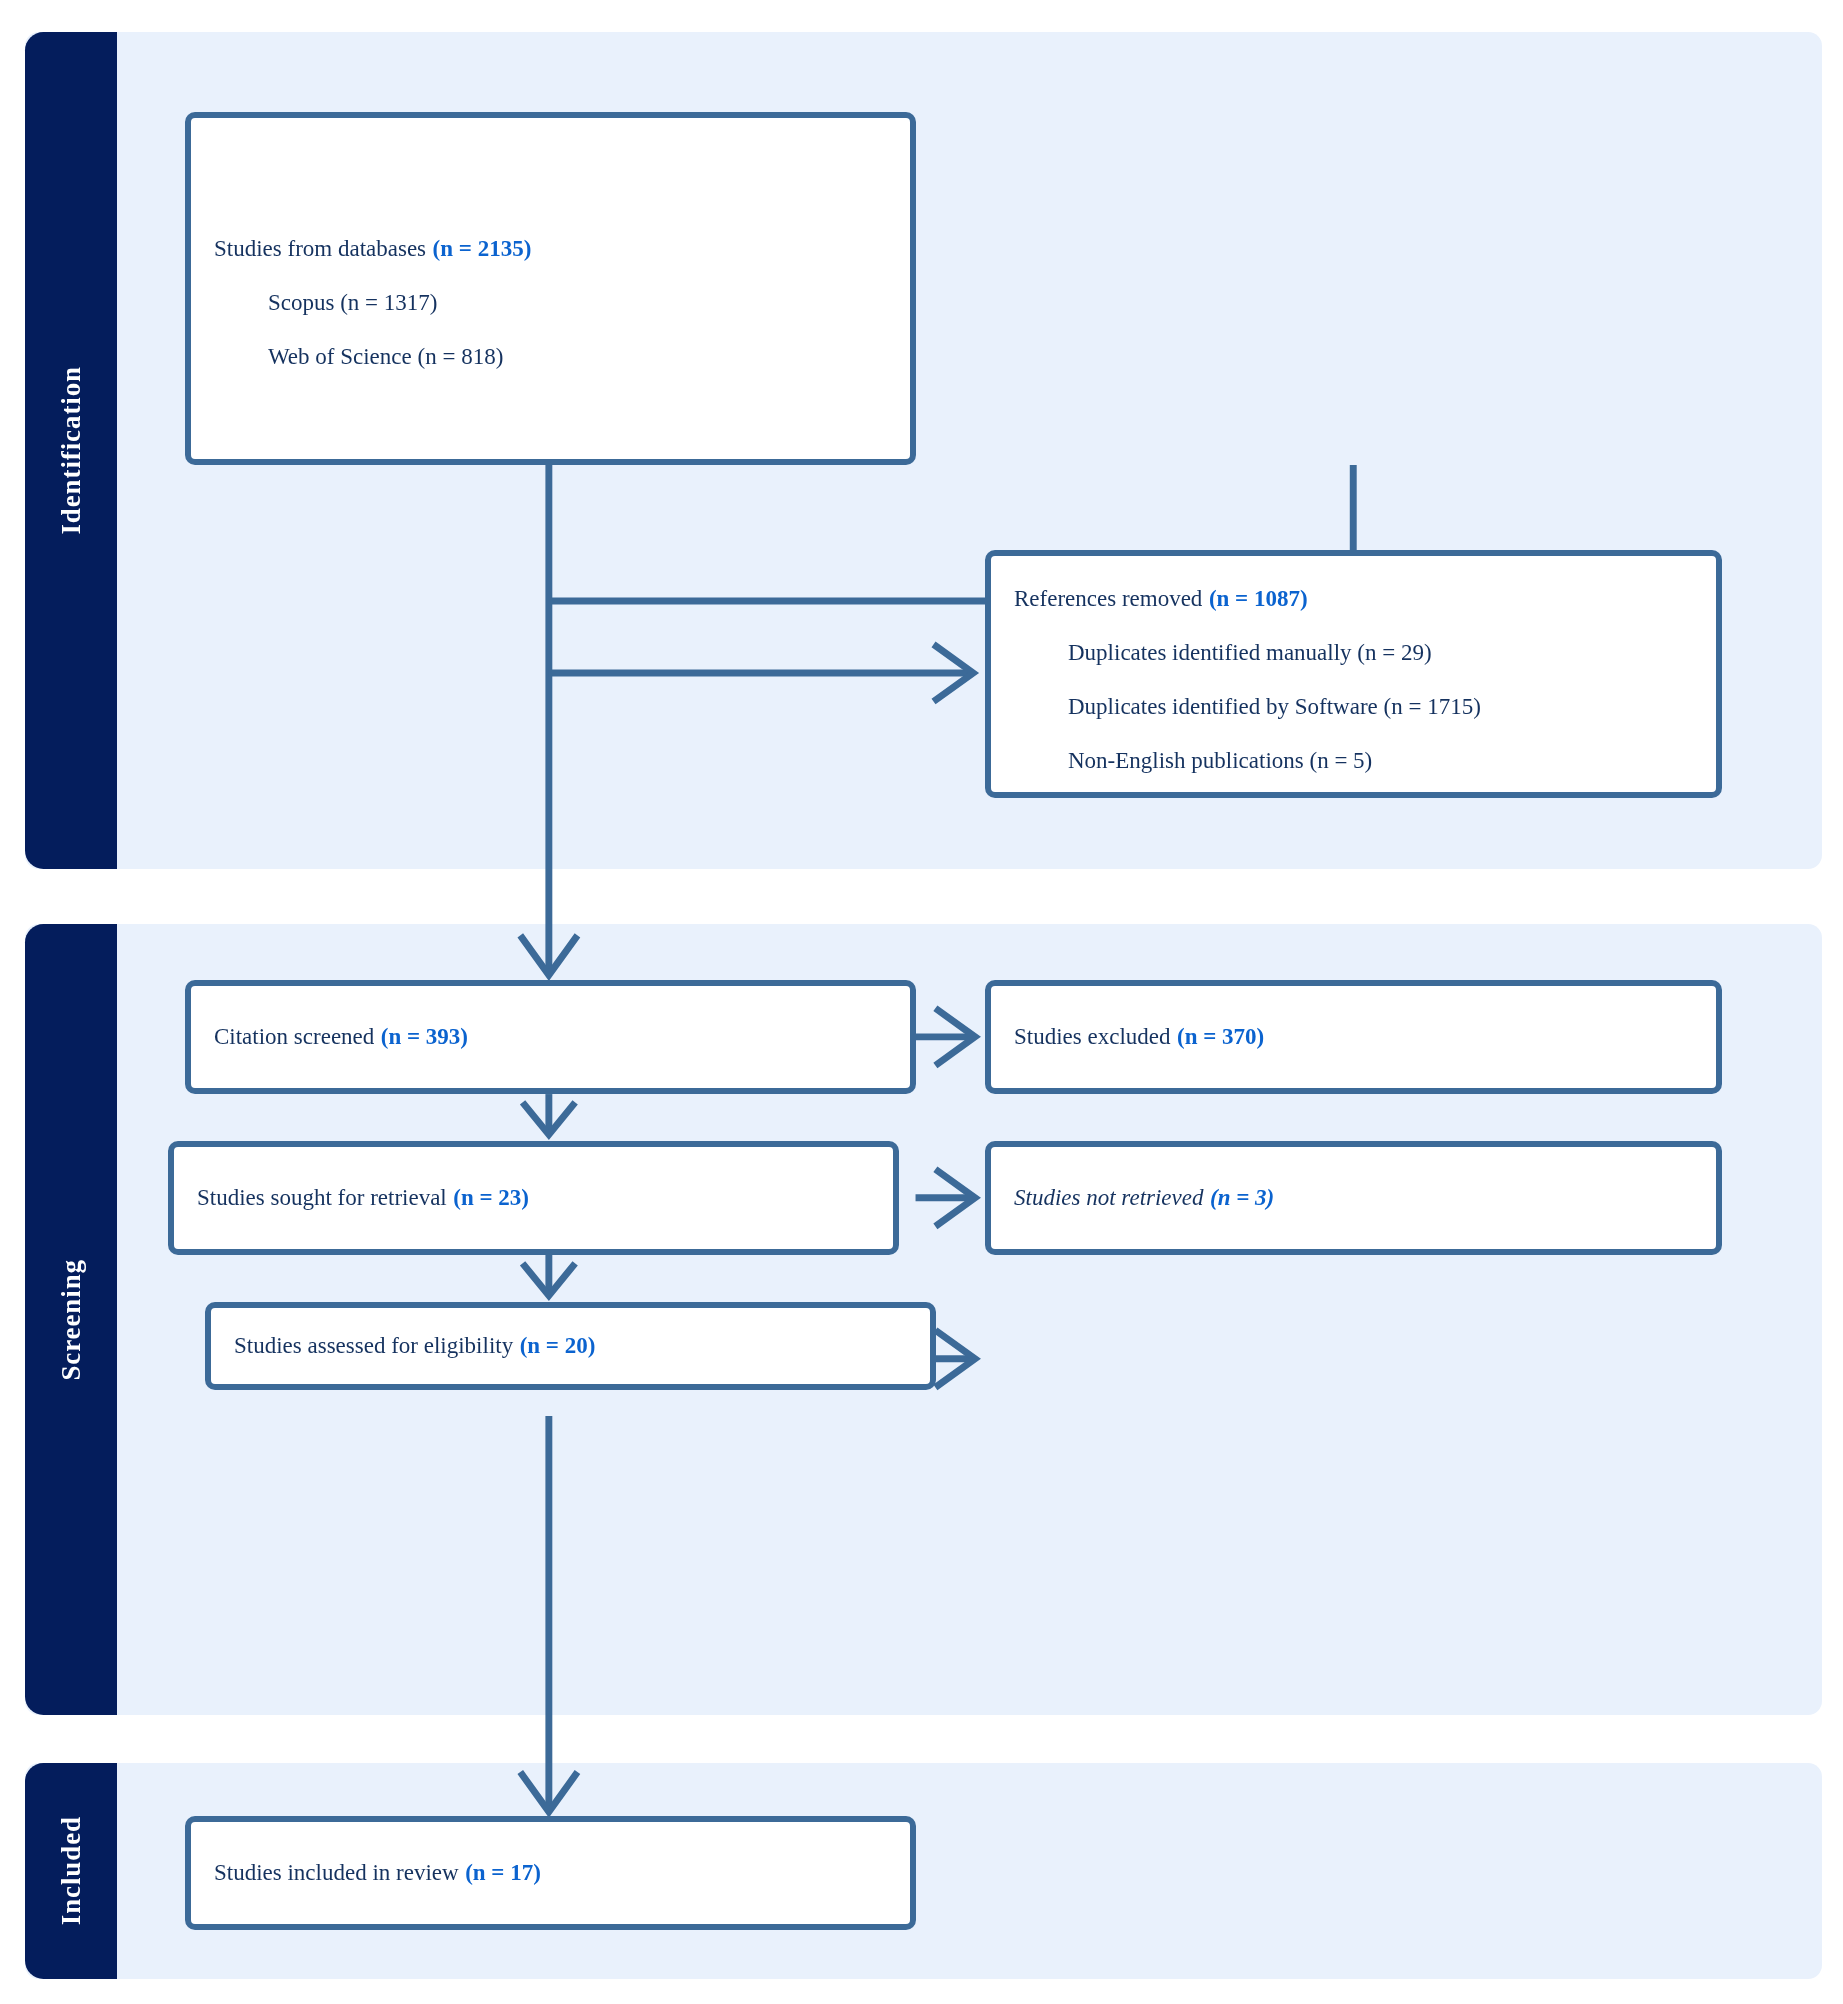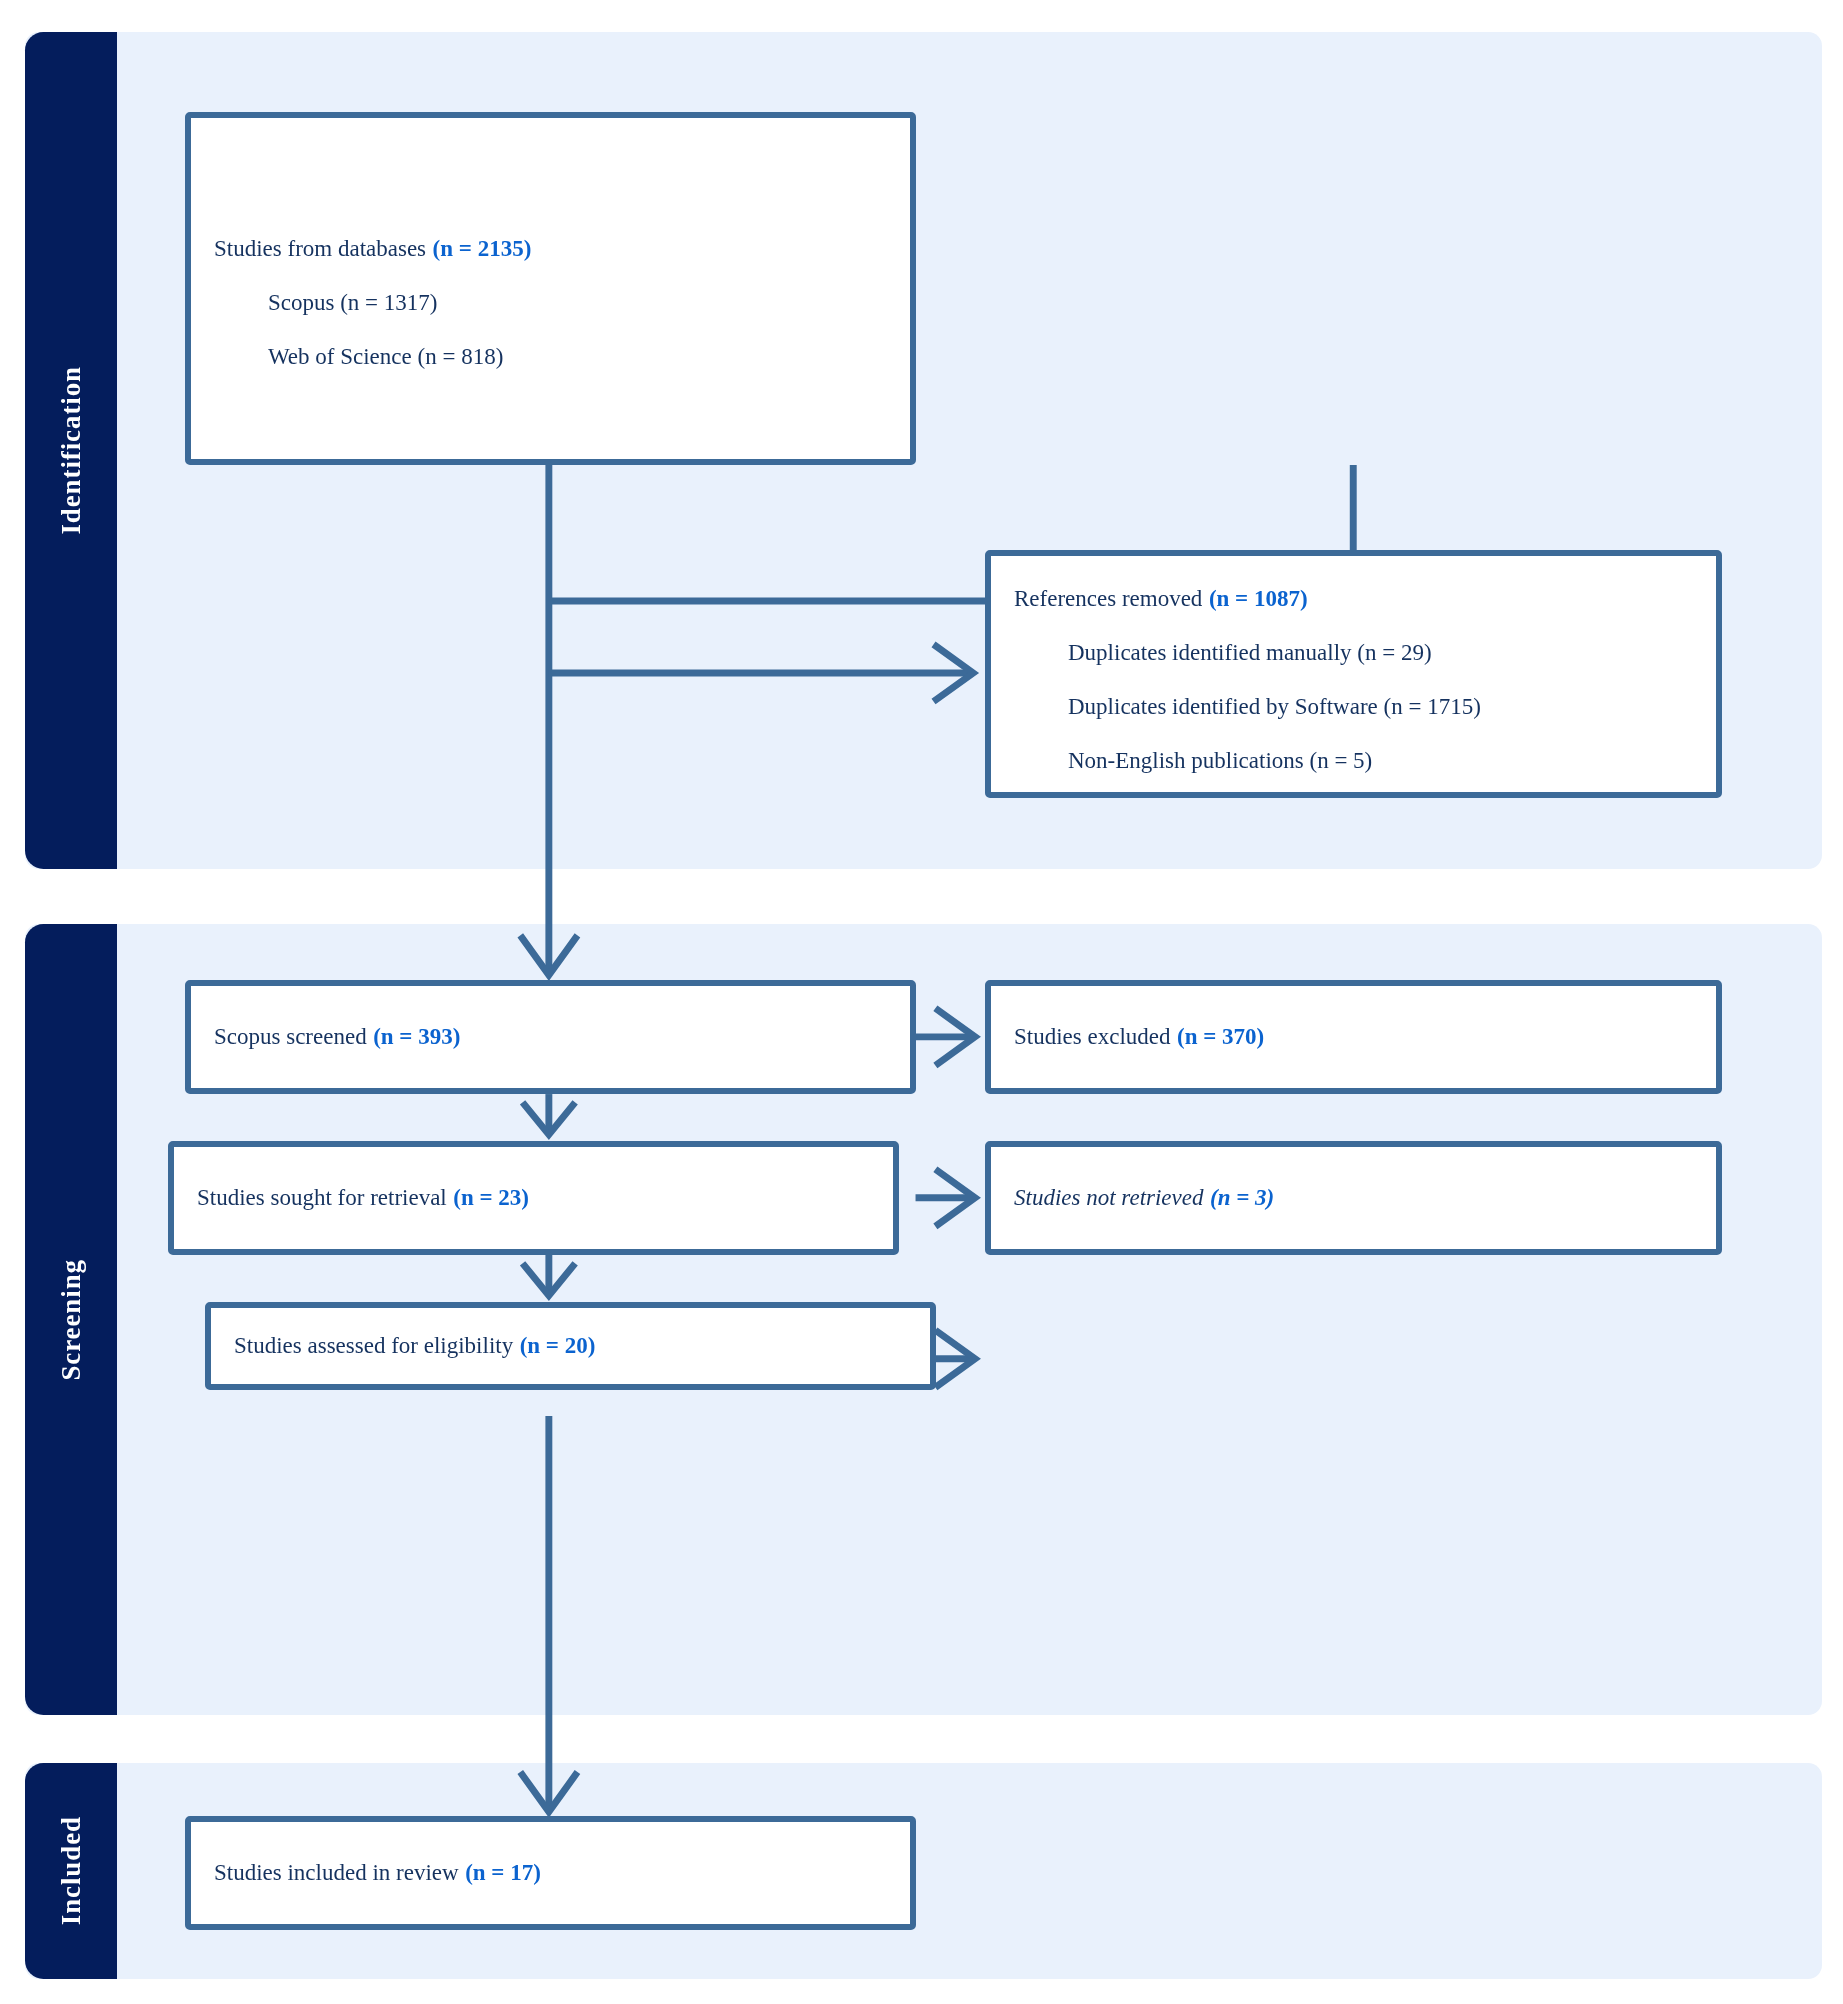--- a/index.html
+++ b/index.html
@@ -22,21 +22,21 @@
   .band-label{writing-mode:vertical-rl;transform:rotate(180deg);color:#fff;
         font-weight:bold;font-size:27px;letter-spacing:0.9px;white-space:nowrap;}
 
   
   .connectors{position:absolute;left:0;top:0;width:1844px;height:2005px;}
   .connectors path{stroke:var(--line);stroke-width:15;fill:none;}
   .connectors path.head{stroke-linejoin:miter;}
 
   
   .box{position:absolute;background:var(--boxbg);border:6px solid var(--line);
-       border-radius:5px;font-size:23px;box-sizing:border-box;}
+       border-radius:10px;font-size:23px;box-sizing:border-box;}
   .box .row{line-height:54px;white-space:nowrap;}
   .box .item{padding-left:54px;}
   .count{color:var(--count);font-weight:bold;margin-left:6.5px;}
   .single{display:flex;align-items:center;padding-left:23px;}
   .multi{padding-left:23px;}
 
   #box-databases{left:185px;top:112px;width:731px;height:353px;padding-top:104px;}
   #box-other-sources{left:985px;top:112px;width:737px;height:353px;padding-top:104px;}
   #box-references-removed{left:985px;top:550px;width:737px;height:248px;padding-top:16px;}
   #box-screened{left:185px;top:980px;width:731px;height:114px;}
@@ -116,21 +116,21 @@
 
 
   <div class="box multi" id="box-references-removed">
     <div class="row"><span>References removed</span><span class="count">(n = 1087)</span></div>
     <div class="row item">Duplicates identified manually (n = 29)</div>
     <div class="row item">Duplicates identified by Software (n = 1715)</div>
     <div class="row item">Non-English publications (n = 5)</div>
   </div>
 
   <div class="box single" id="box-screened">
-    <div class="row"><span>Scopus screened</span><span class="count">(n = 393)</span></div>
+    <div class="row"><span>Citation screened</span><span class="count">(n = 393)</span></div>
   </div>
 
   <div class="box single" id="box-excluded-1">
     <div class="row"><span>Studies excluded</span><span class="count">(n = 370)</span></div>
   </div>
 
   <div class="box single" id="box-sought">
     <div class="row"><span>Studies sought for retrieval</span><span class="count">(n = 23)</span></div>
   </div>
 

